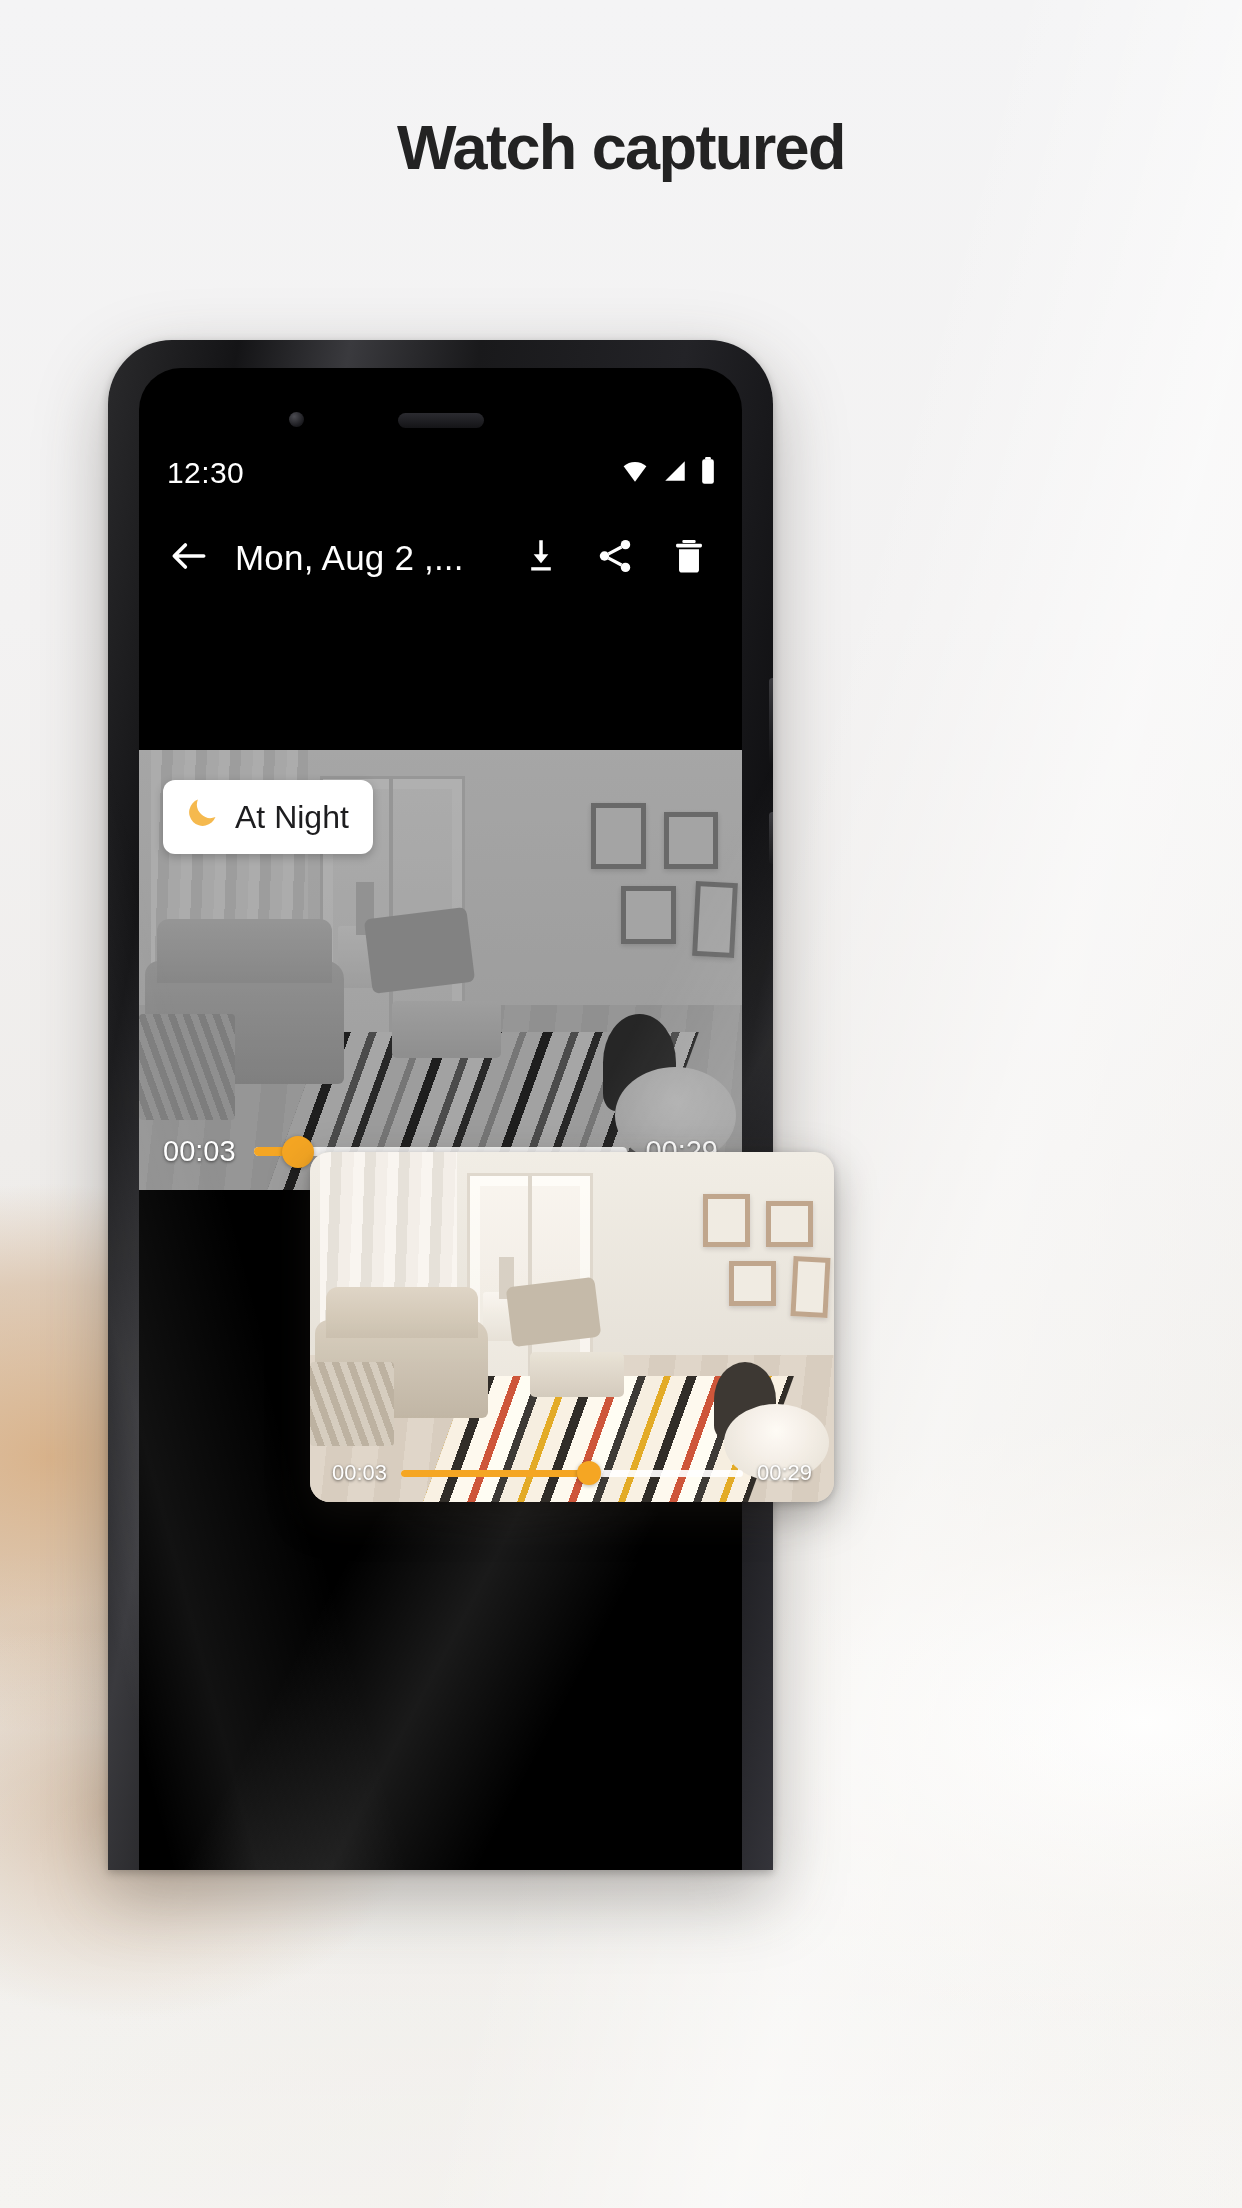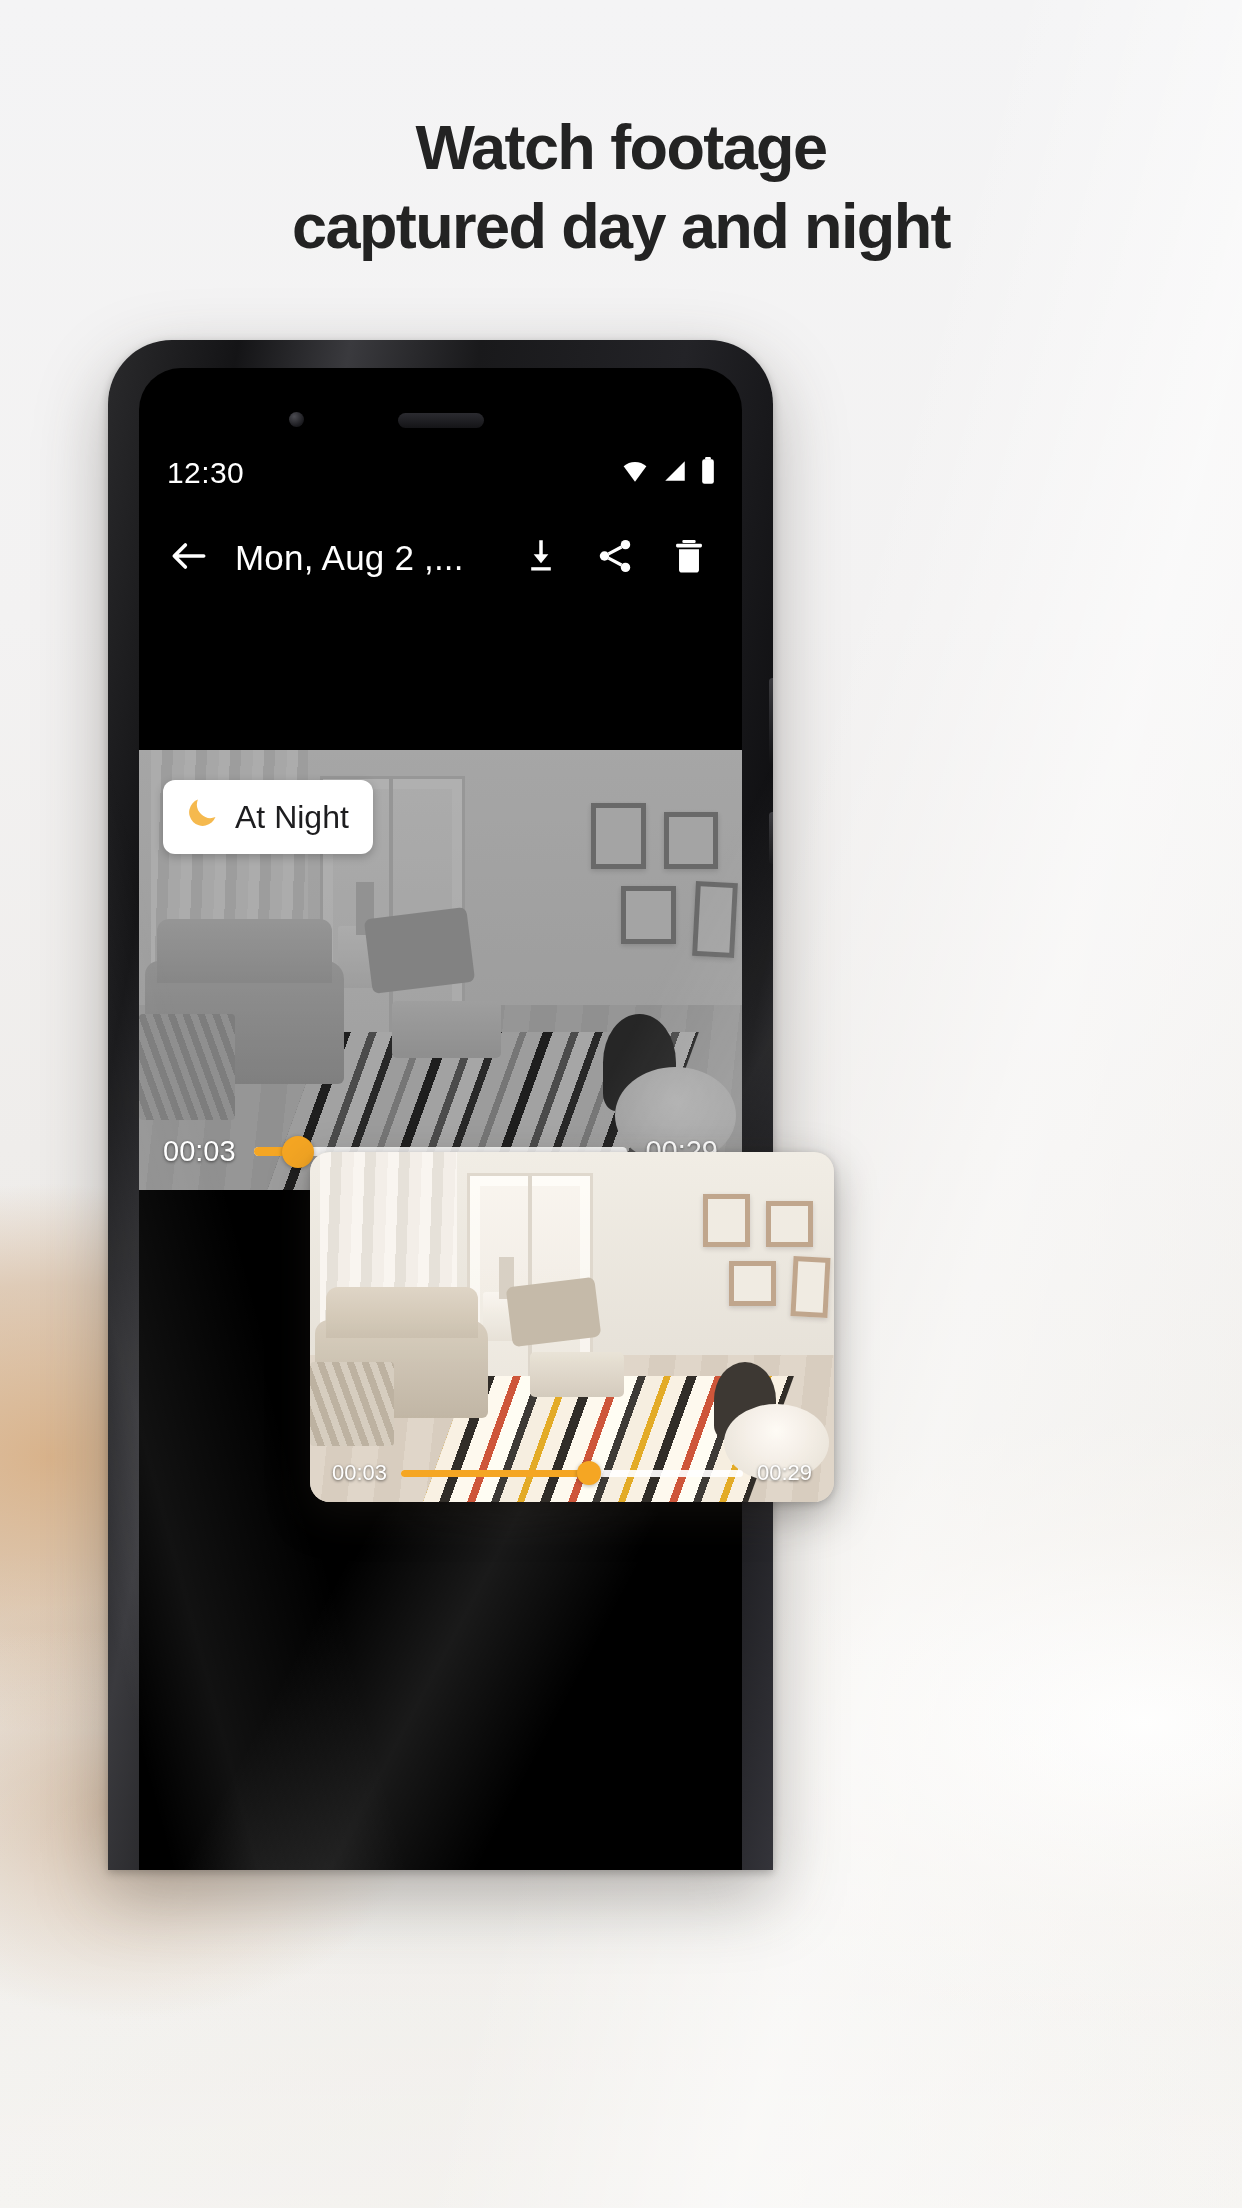--- a/index.html
+++ b/index.html
@@ -227,22 +227,21 @@
       #f7f3ea 52px 68px,#3b3834 68px 76px,#ece5d8 76px 94px,#d8a52c 94px 101px);
   }
   .dayscene .s-frame{ border-color:#b8a089; }
 </style>
 </head>
 <body>
 
 <div id="bg"></div>
 
 <div class="headline" style="color: rgb(35, 35, 35);">
-  <span class="l1">Watch footage</span>
-  <span class="l2">captured day and night</span>
+  <span class="l1">Watch captured</span>
 </div>
 
 <div class="phone">
 
   <div class="btn-side btn-power"></div>
   <div class="btn-side btn-vol"></div>
 
   <div class="screen">
 
     <div class="cam"></div>

